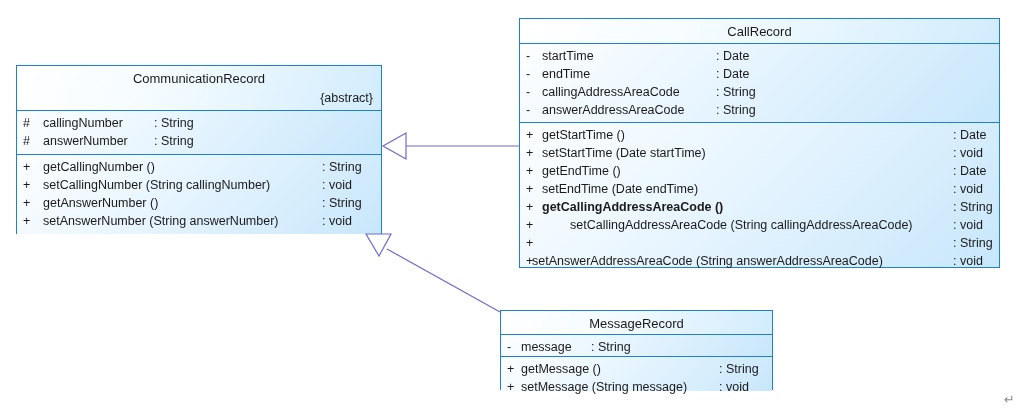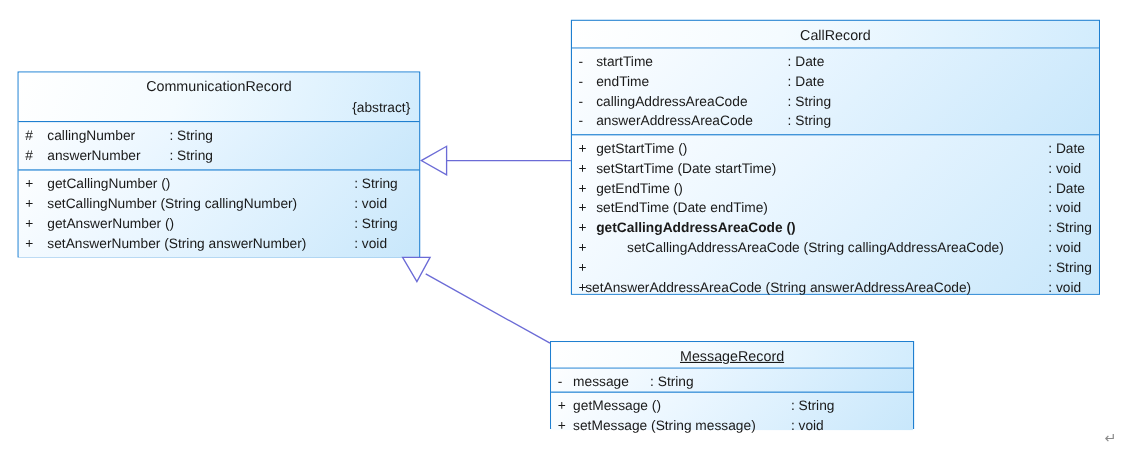--- a/index.html
+++ b/index.html
@@ -212,21 +212,21 @@
         <span class="m-type" style="left:433px;">: String</span>
       </div>
       <div class="member-row">
         <span class="m-vis">+</span>
         <span class="m-sig" style="left:12px;">setAnswerAddressAreaCode (String answerAddressAreaCode)</span>
         <span class="m-type" style="left:433px;">: void</span>
       </div>
     </div>
   </div>
 
-  <div class="uml-class" style="left:500px; top:310px; width:331px; height:80px;text-decoration:underline;">
+  <div class="uml-class" style="left:500px; top:310px; width:273px; height:80px;">
 
     <div class="compartment cmp-header" style="height:23px;">
       <div class="class-title">MessageRecord</div>
     </div>
 
     <div class="compartment members" style="height:22px;">
       <div class="member-row">
         <span class="m-vis">-</span>
         <span class="m-sig" style="left:20px;">message</span>
         <span class="m-type" style="left:90px;">: String</span>

